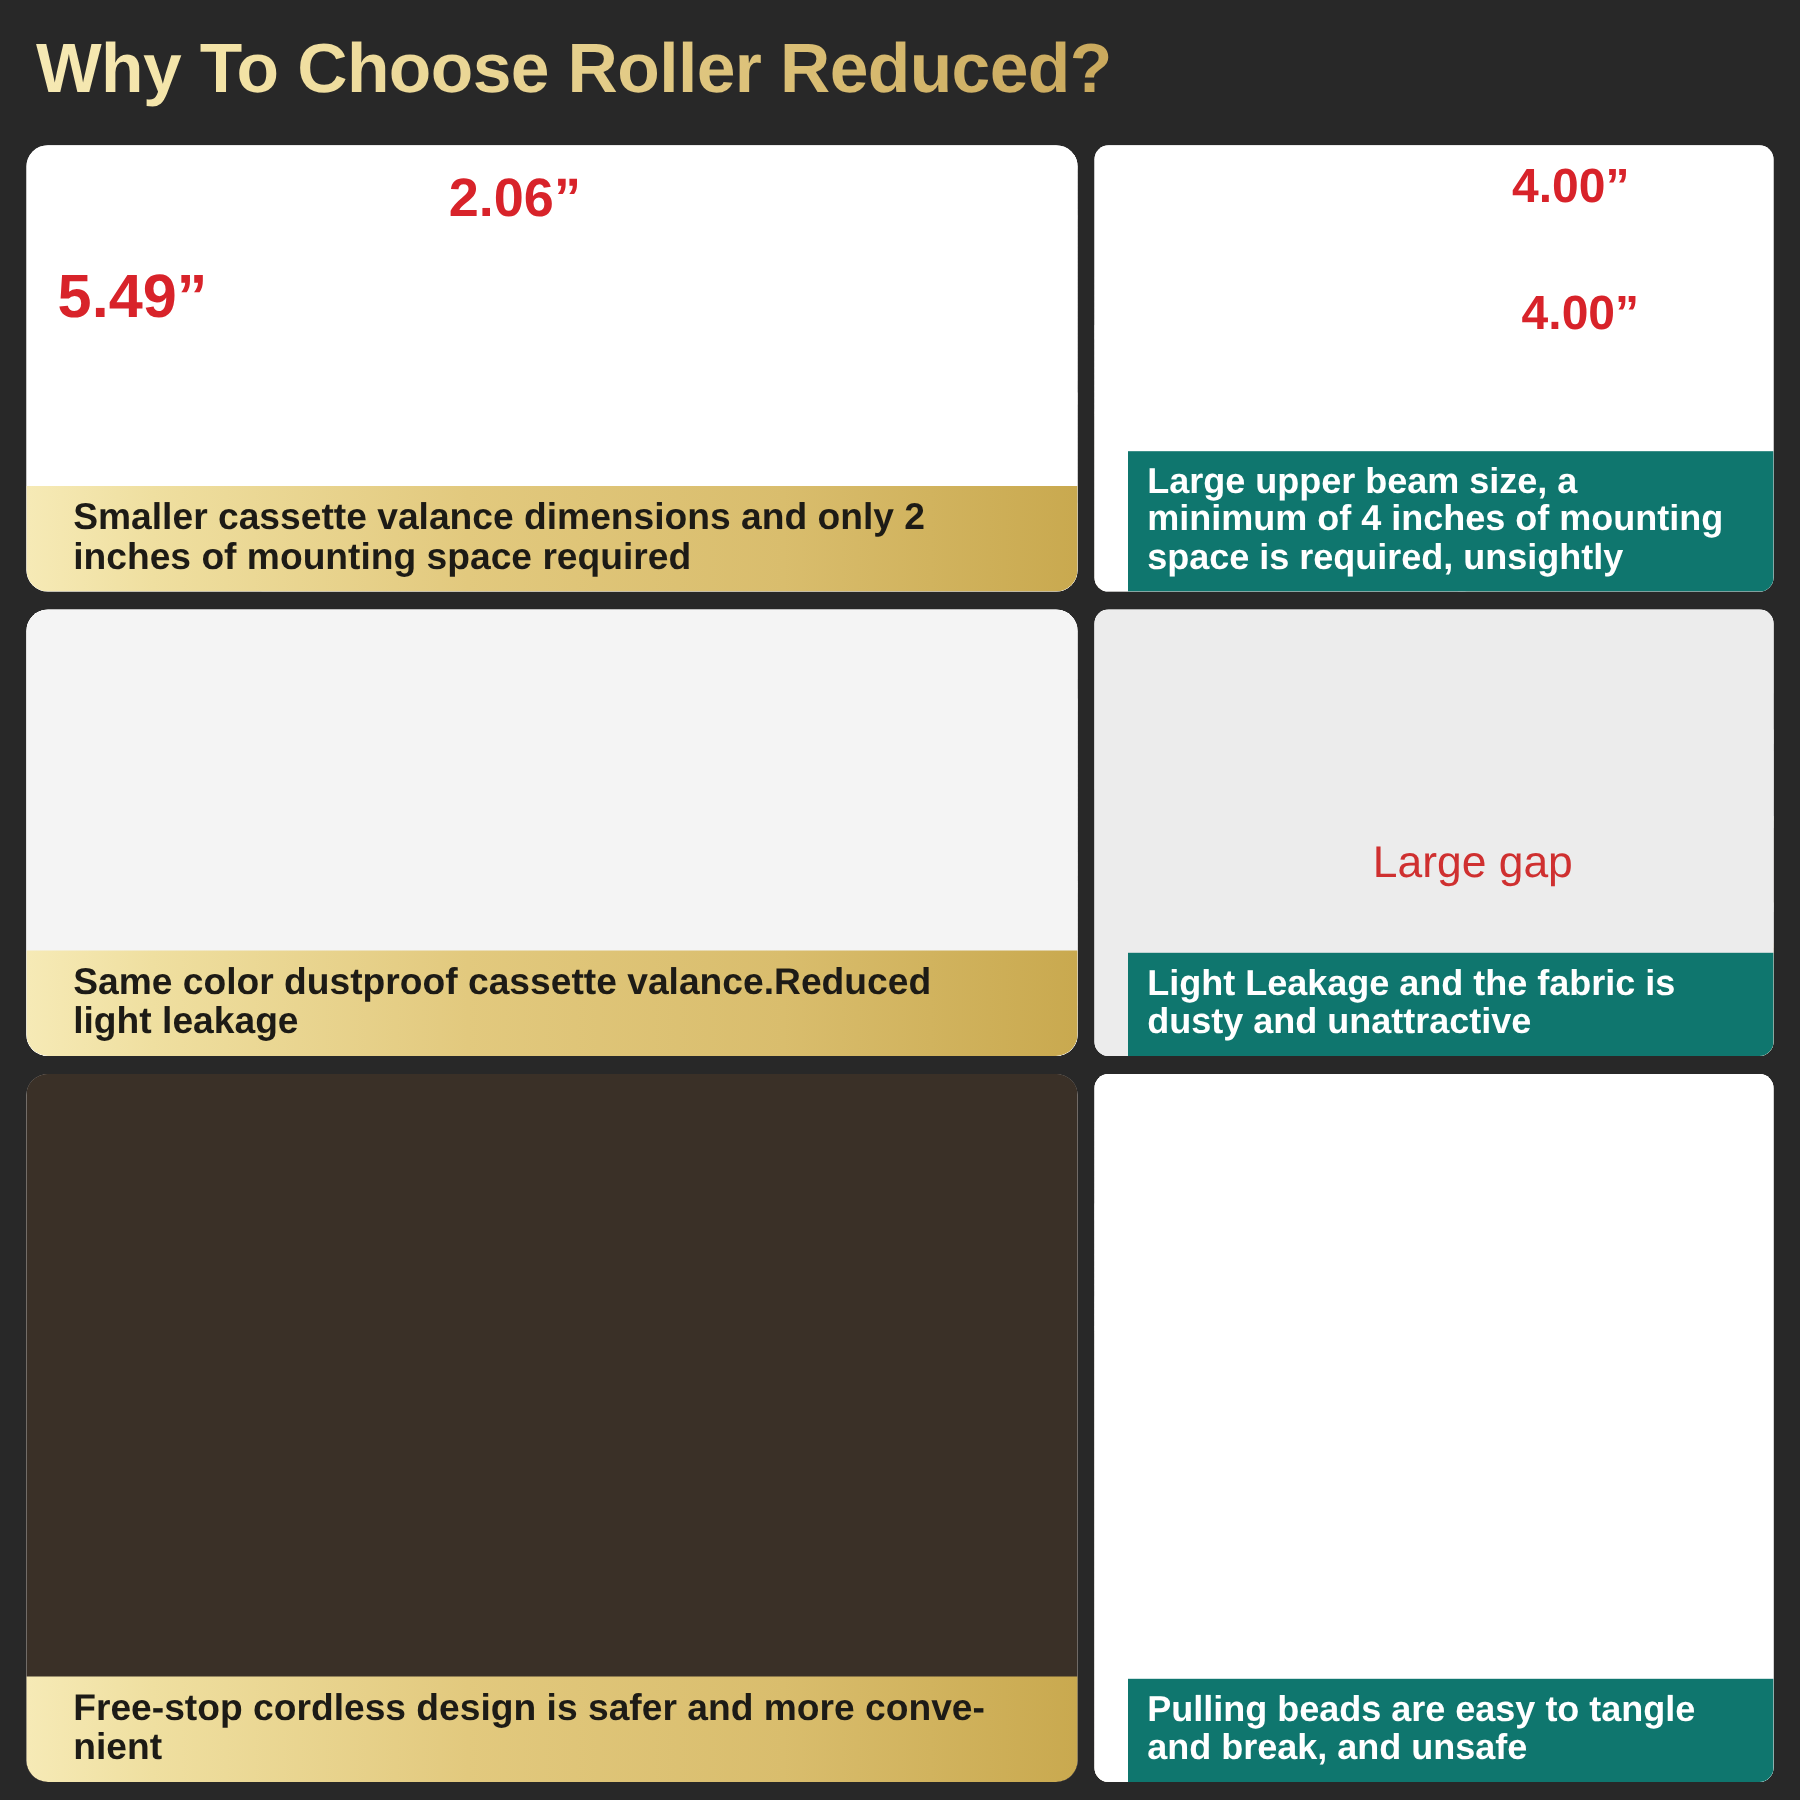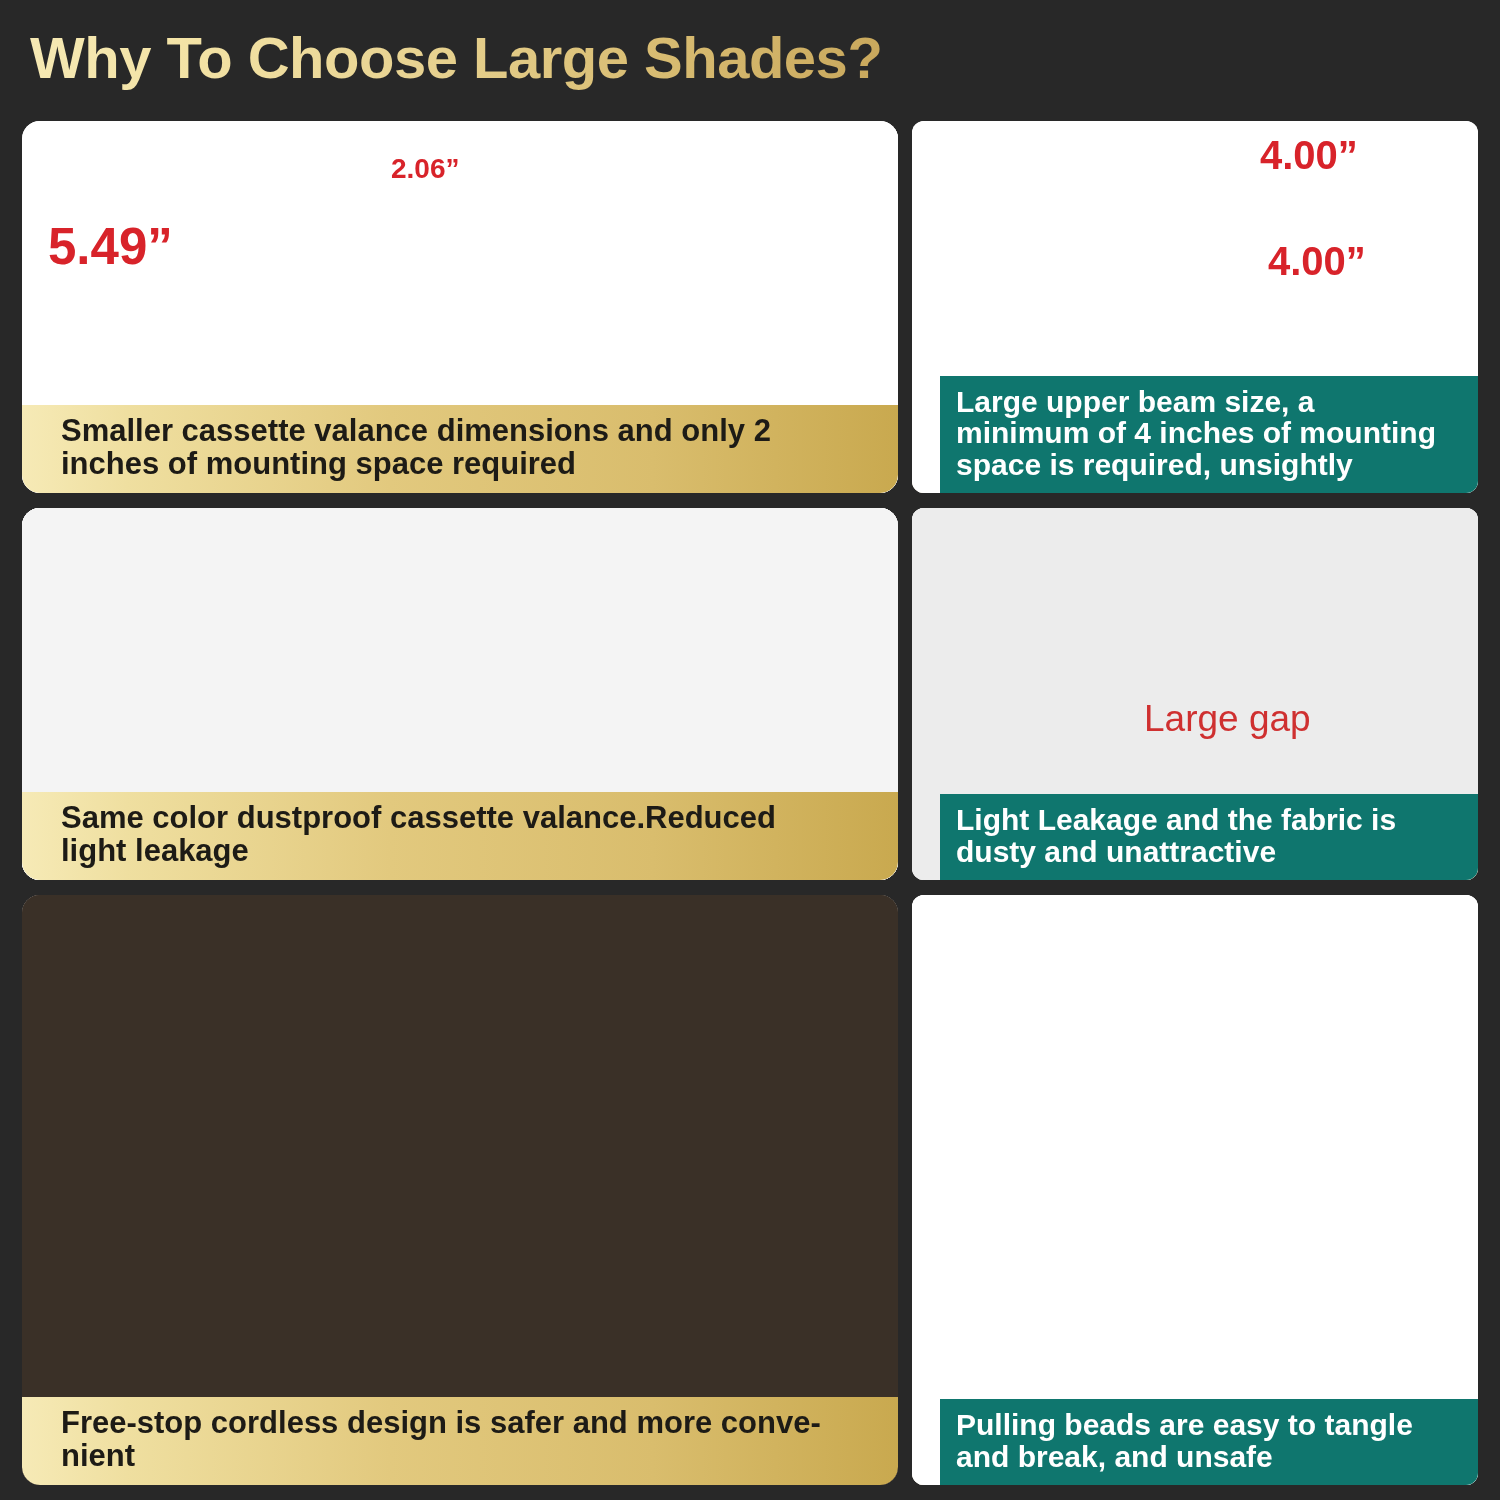--- a/index.html
+++ b/index.html
@@ -70,21 +70,21 @@
   .p5bg{position:absolute;inset:0;background:#3a3027;}
 
   
   .p6bg{position:absolute;inset:0;background:#ffffff;}
 </style>
 </head>
 <body>
 
 <div class="page">
 
-  <div class="title">Why To Choose Large Shades?</div>
+  <div class="title">Why To Choose Roller Reduced?</div>
 
   <div class="grid">
 
     <div class="panel left r1">
       <div class="media">
         <div class="p1bg"></div>
         <svg width="876" height="372" viewBox="0 0 876 372">
           <defs>
             <linearGradient id="casTop" x1="0" y1="0" x2="0" y2="1">
               <stop offset="0" stop-color="#ffffff"></stop>
@@ -163,21 +163,21 @@
             <path d="M350 36 l-16 -5 v10 z"></path>
           </g>
 
           <g stroke="#d8232a" stroke-width="3.2" fill="#d8232a">
             <line x1="150" y1="34" x2="190" y2="34"></line>
             <line x1="150" y1="230" x2="190" y2="230"></line>
             <line x1="168" y1="34" x2="168" y2="230"></line>
           </g>
         </svg>
 
-        <div class="dimtext" style="left:352px;top:32px;font-size:28px;margin-left:17px;">2.06”</div>
+        <div class="dimtext" style="left:352px;top:18px;font-size:45px;">2.06”</div>
         <div class="dimtext" style="left:26px;top:96px;font-size:51px;">5.49”</div>
       </div>
 
       <div class="cap gold">
         <span class="ln">Smaller cassette valance dimensions and only 2</span>
         <span class="ln">inches of mounting space required</span>
       </div>
     </div>
 
     <div class="panel right r1">

